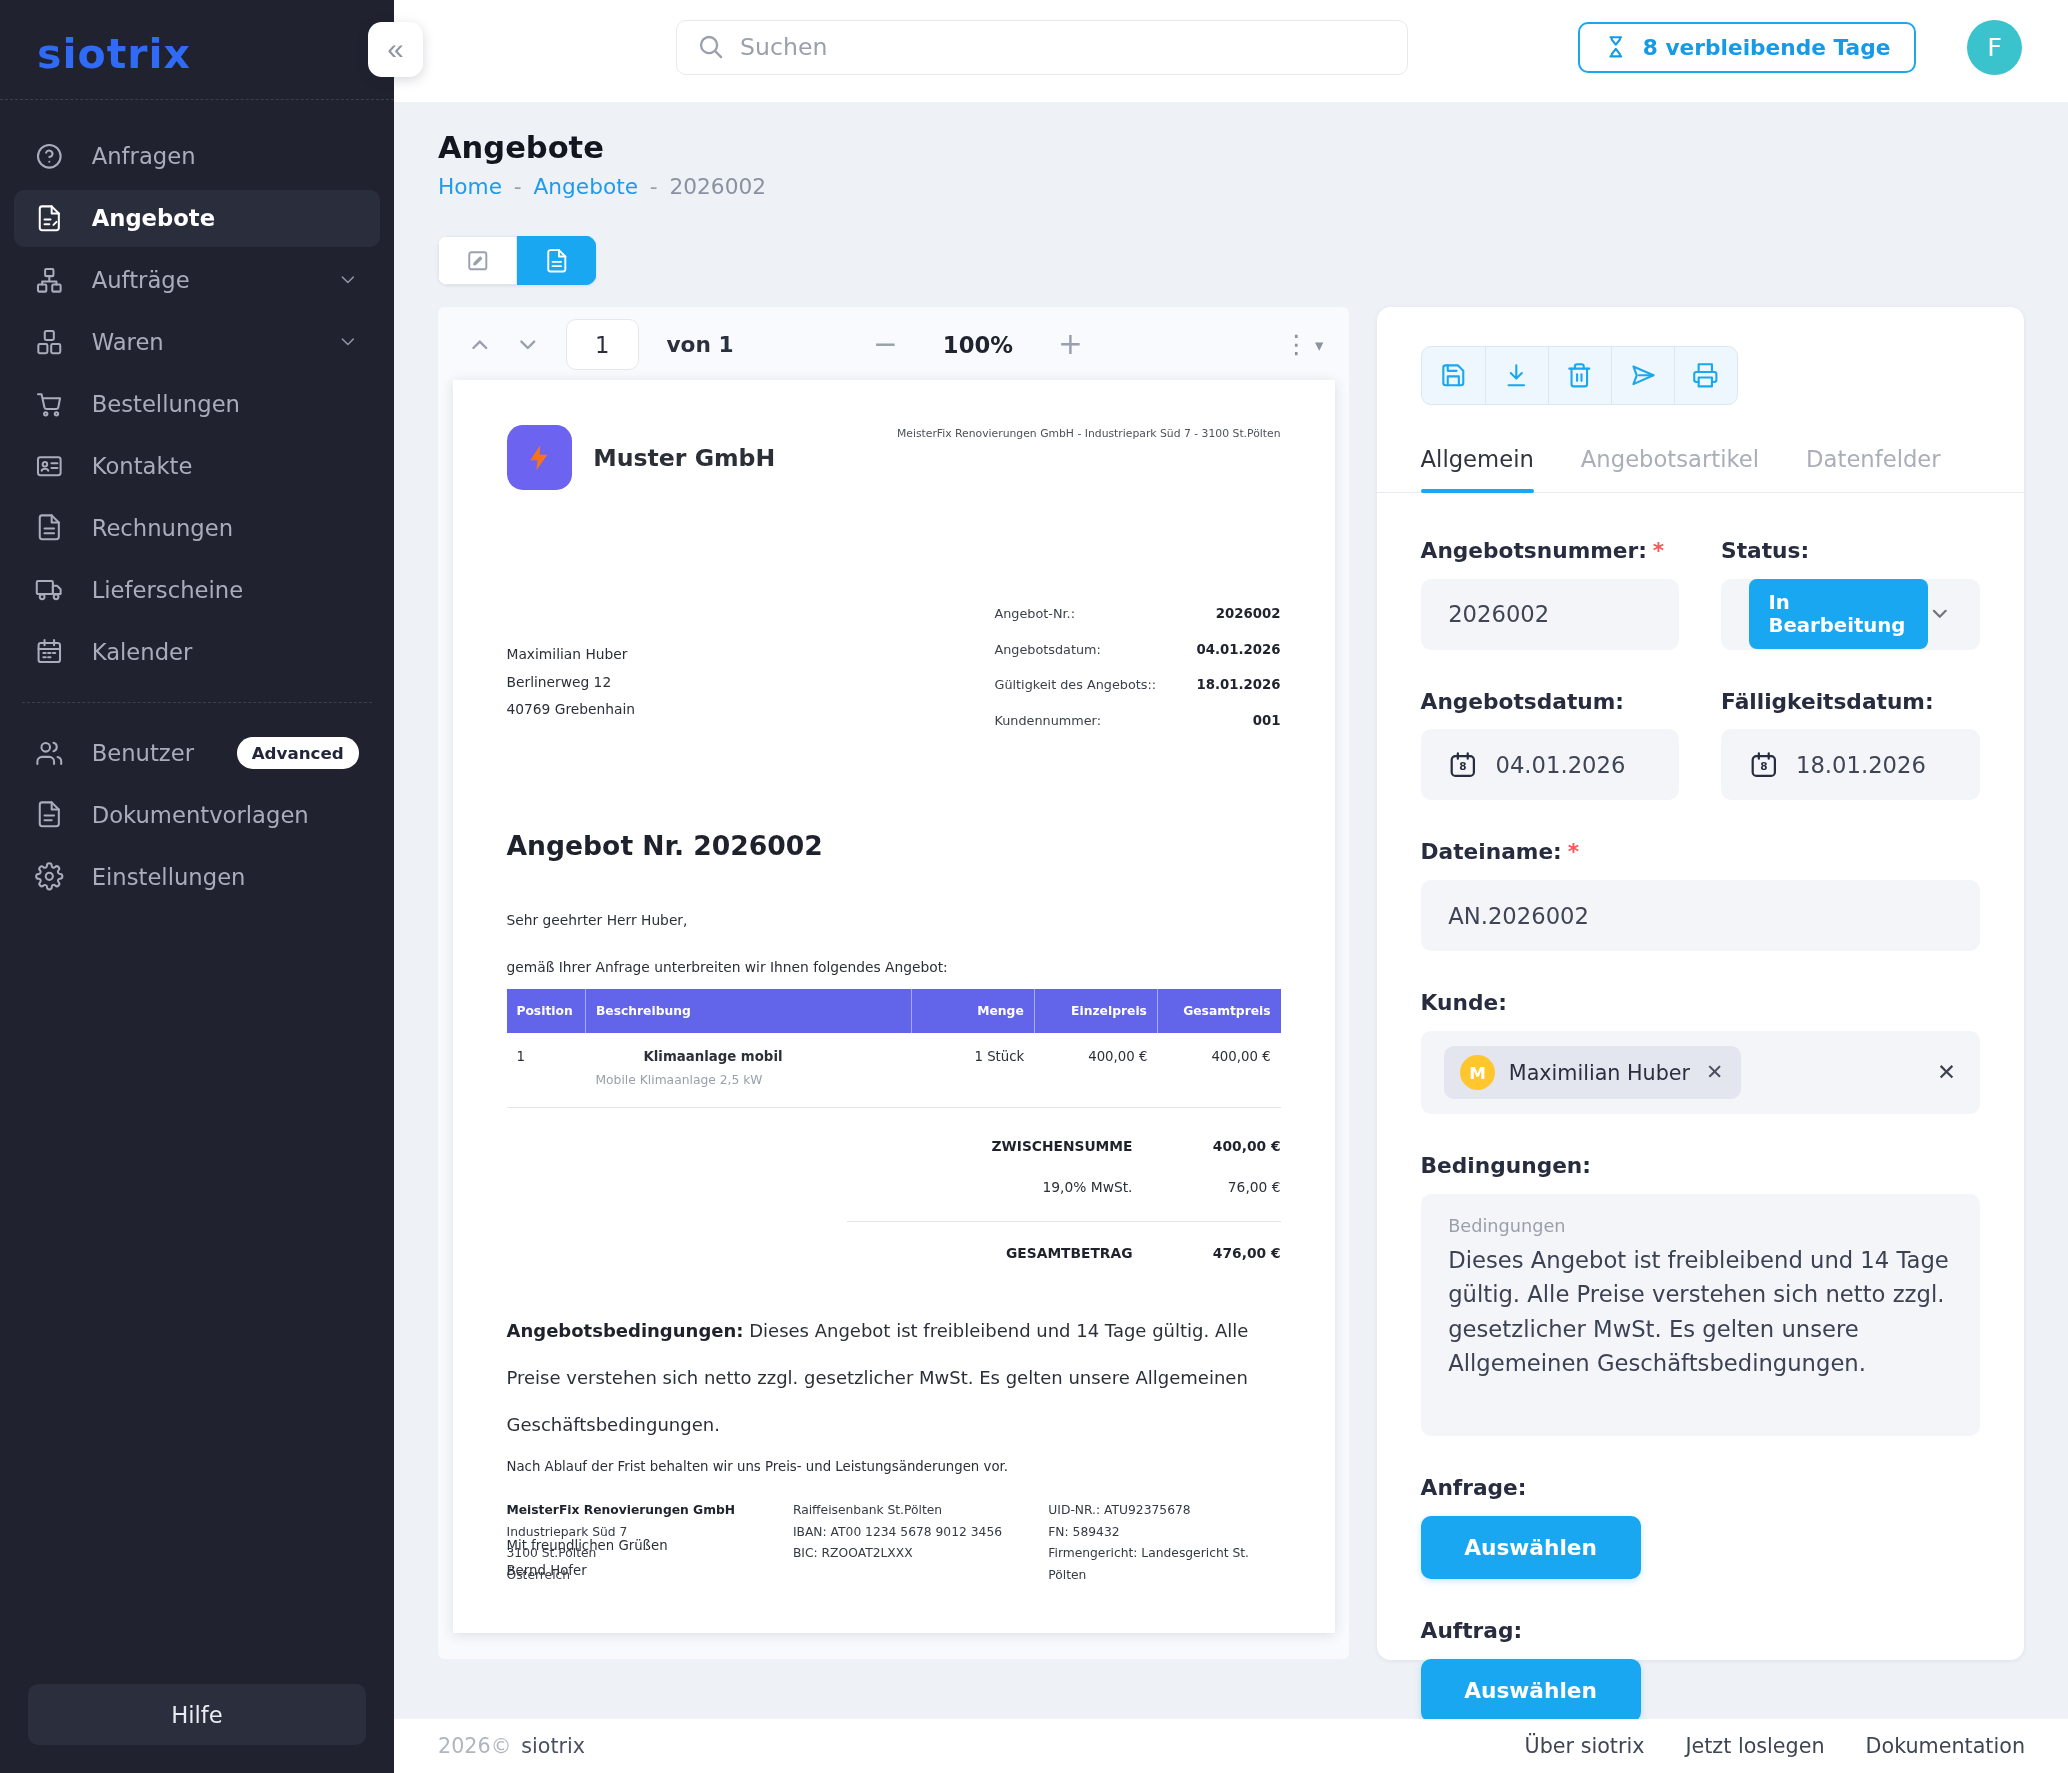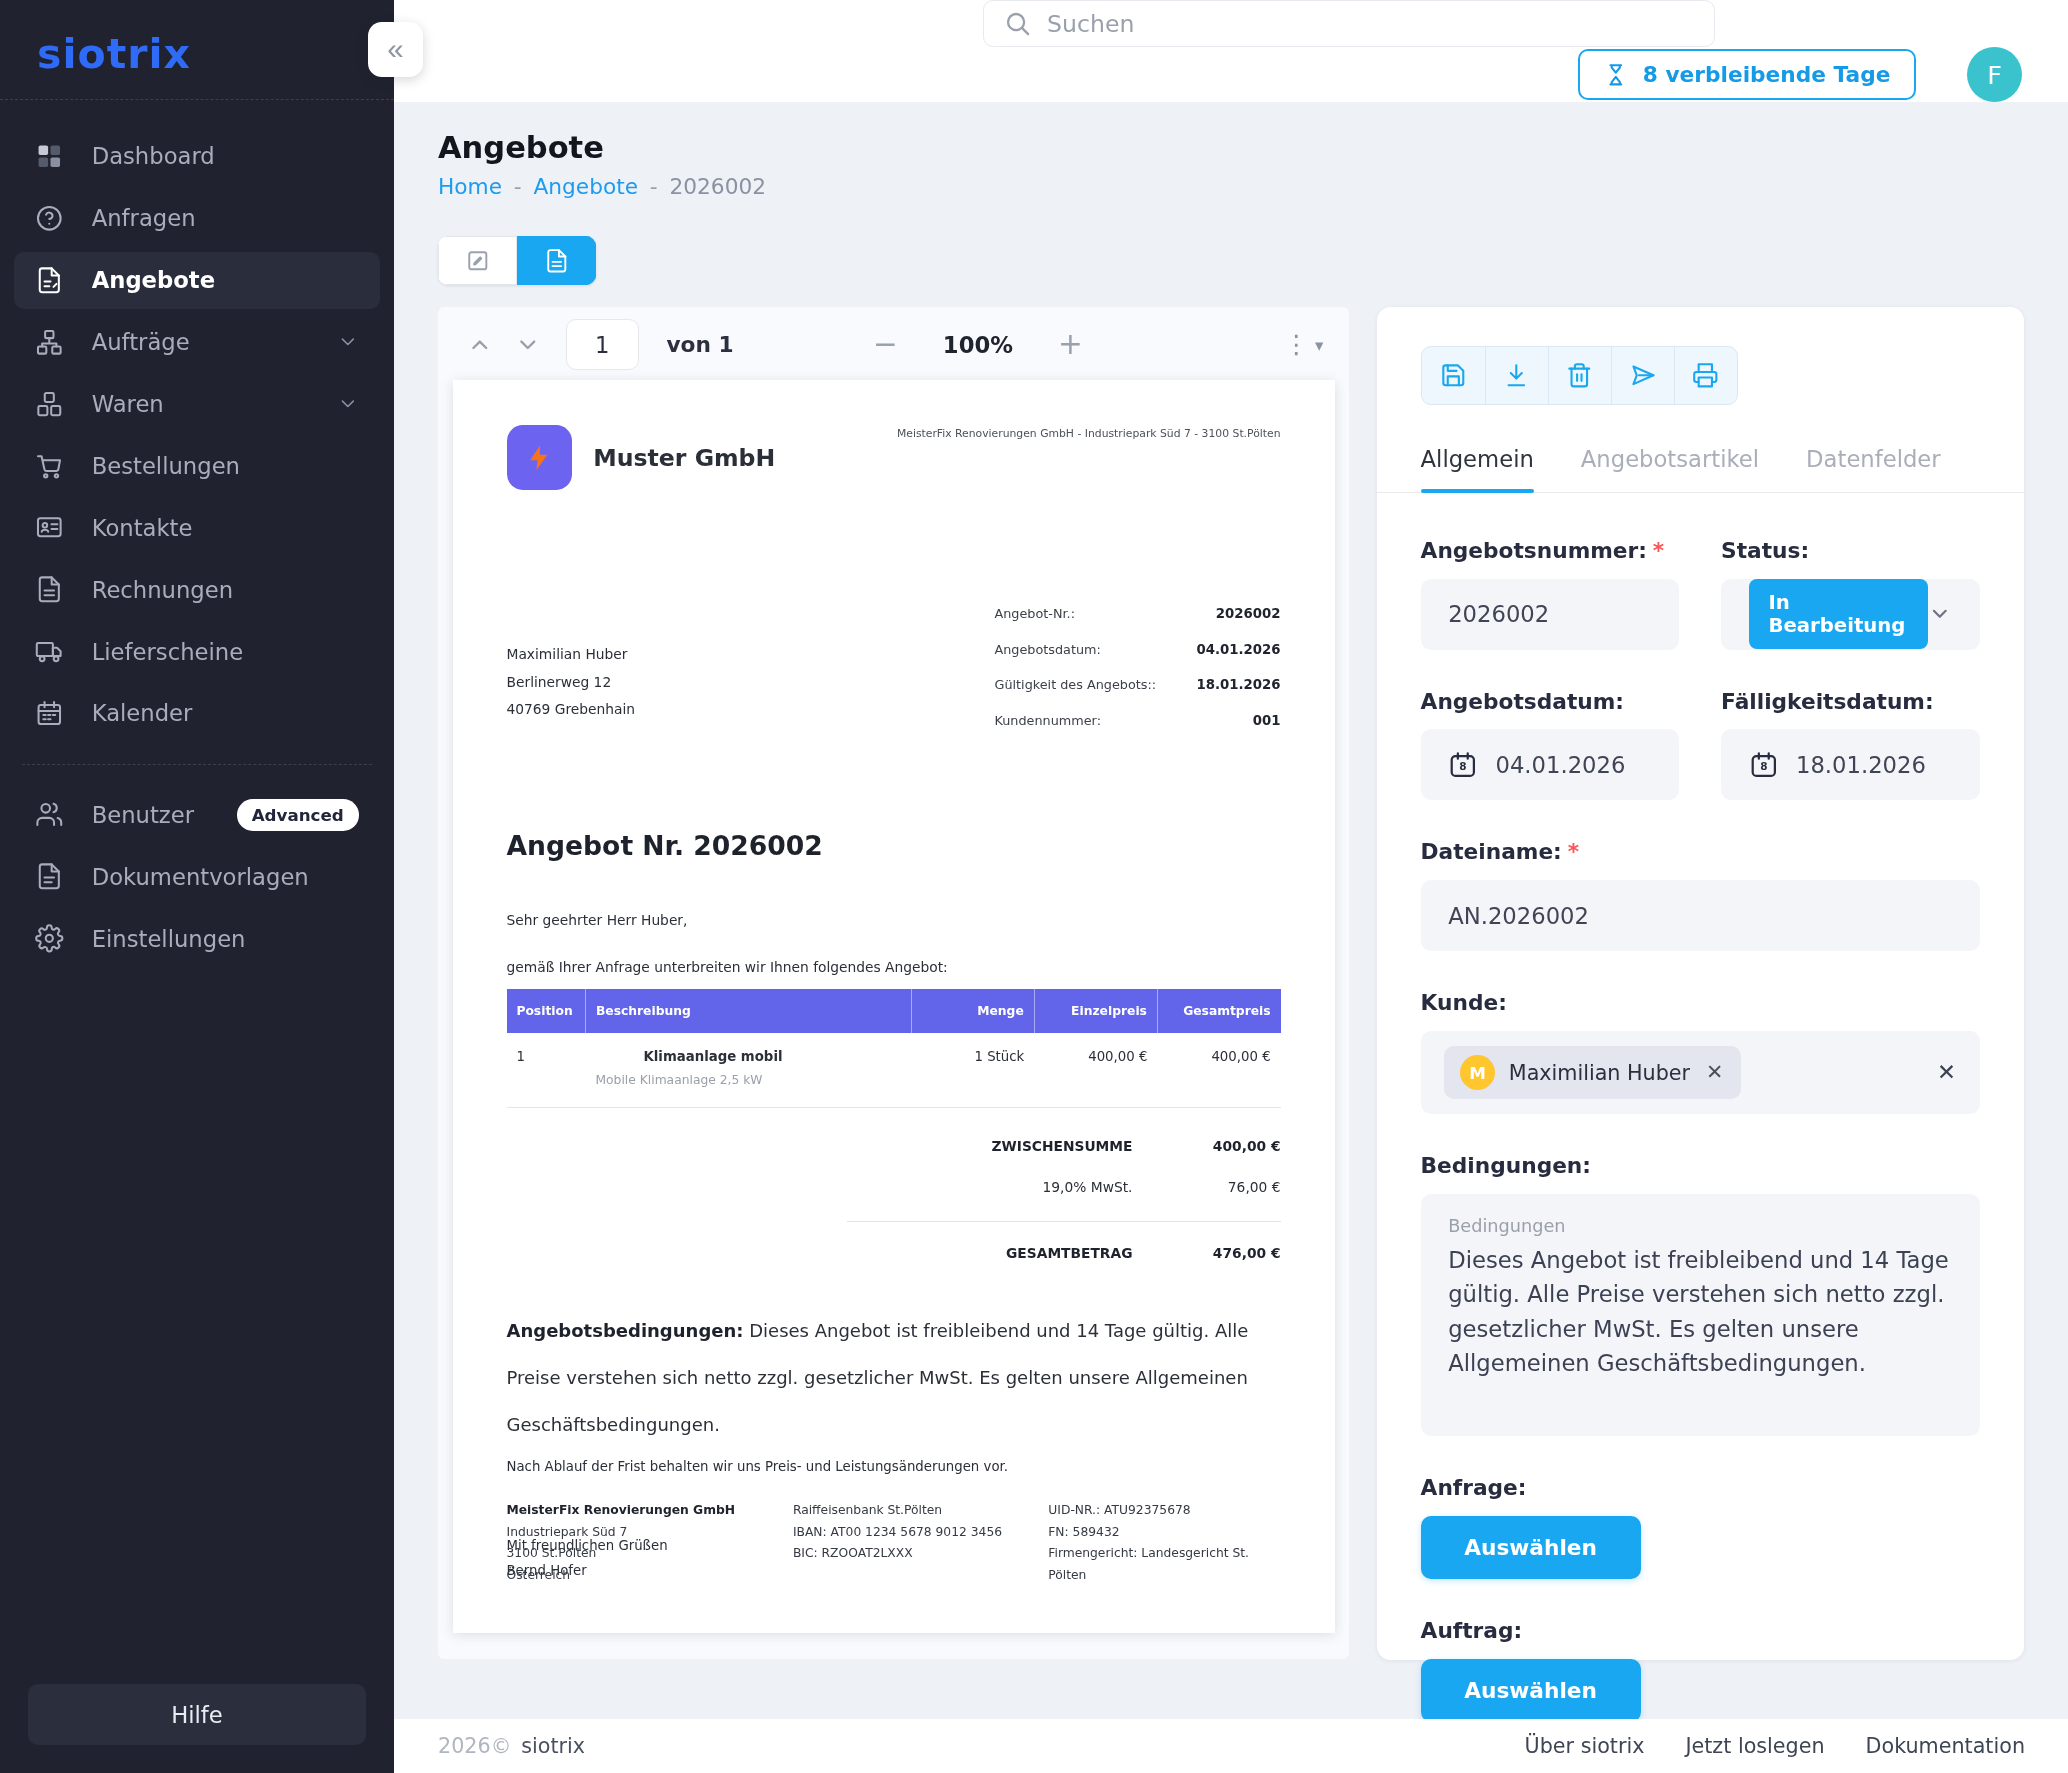--- a/index.html
+++ b/index.html
@@ -33,21 +33,21 @@
               font-size:22.7px; font-family:inherit; cursor:pointer; }
   .collapse-btn { position:absolute; left:368px; top:21.7px; width:55px; height:55px;
                   background:#fff; border:none; border-radius:13.8px; cursor:pointer;
                   box-shadow:0 3px 11.8px rgba(25,35,60,.18); color:#8e94a3; font-size:29.6px;
                   display:flex; align-items:center; justify-content:center; z-index:10; }
 
   
   .main { flex:1; display:flex; flex-direction:column; min-width:0; }
 
   .topbar { height:102px; background:#ffffff; display:flex; align-items:center;
-            padding:0 47px 0 44px; flex-shrink:0;flex-direction:column; }
+            padding:0 47px 8px 44px; flex-shrink:0; }
   .search-box { margin-left:238px; width:732px; height:55px; border:1.5px solid #e7e9ee;
                 border-radius:9.9px; display:flex; align-items:center; padding:0 19.7px; gap:15.8px;
                 background:#fff; }
   .search-box svg { width:27.6px; height:27.6px; stroke:#9aa0ac; fill:none; stroke-width:2;
                     stroke-linecap:round; }
   .search-box input { border:none; outline:none; font-size:23.6px; color:#3a4051; flex:1;
                       font-family:inherit; background:transparent; }
   .search-box input::placeholder { color:#9aa0ac; }
   .topbar-right { margin-left:auto; display:flex; align-items:center; gap:51px; }
   .trial-btn { display:flex; align-items:center; gap:13.8px; height:51px; padding:0 23.6px;
@@ -201,31 +201,20 @@
   .footer-links span { cursor:pointer; }
 </style>
 </head>
 <body>
 
 <aside class="sidebar">
   <div class="logo">siotrix</div>
   <div class="dash-divider"></div>
   <nav class="nav">
 
-    <div class="nav-item">
-      <span>
-          <svg viewBox="0 0 24 24" width="28.6" height="28.6">
-        <rect x="3" y="3" width="8" height="8" rx="1.5" fill="#c7cad4" stroke="none"></rect>
-        <rect x="13" y="3" width="8" height="8" rx="1.5" fill="#565b6c" stroke="none"></rect>
-        <rect x="3" y="13" width="8" height="8" rx="1.5" fill="#565b6c" stroke="none"></rect>
-        <rect x="13" y="13" width="8" height="8" rx="1.5" fill="#8b90a1" stroke="none"></rect>
-          </svg>
-        </span>
-      <span>Dashboard</span>
-    </div>
 
     <div class="nav-item">
       <span>
           <svg viewBox="0 0 24 24">
         <circle cx="12" cy="12" r="9.5"></circle>
             <path d="M9.3 9a2.8 2.8 0 0 1 5.4 1c0 1.8-2.7 2.6-2.7 2.6"></path>
         <line x1="12" y1="16.5" x2="12.01" y2="16.5"></line>
           </svg>
         </span>
       <span>Anfragen</span>

